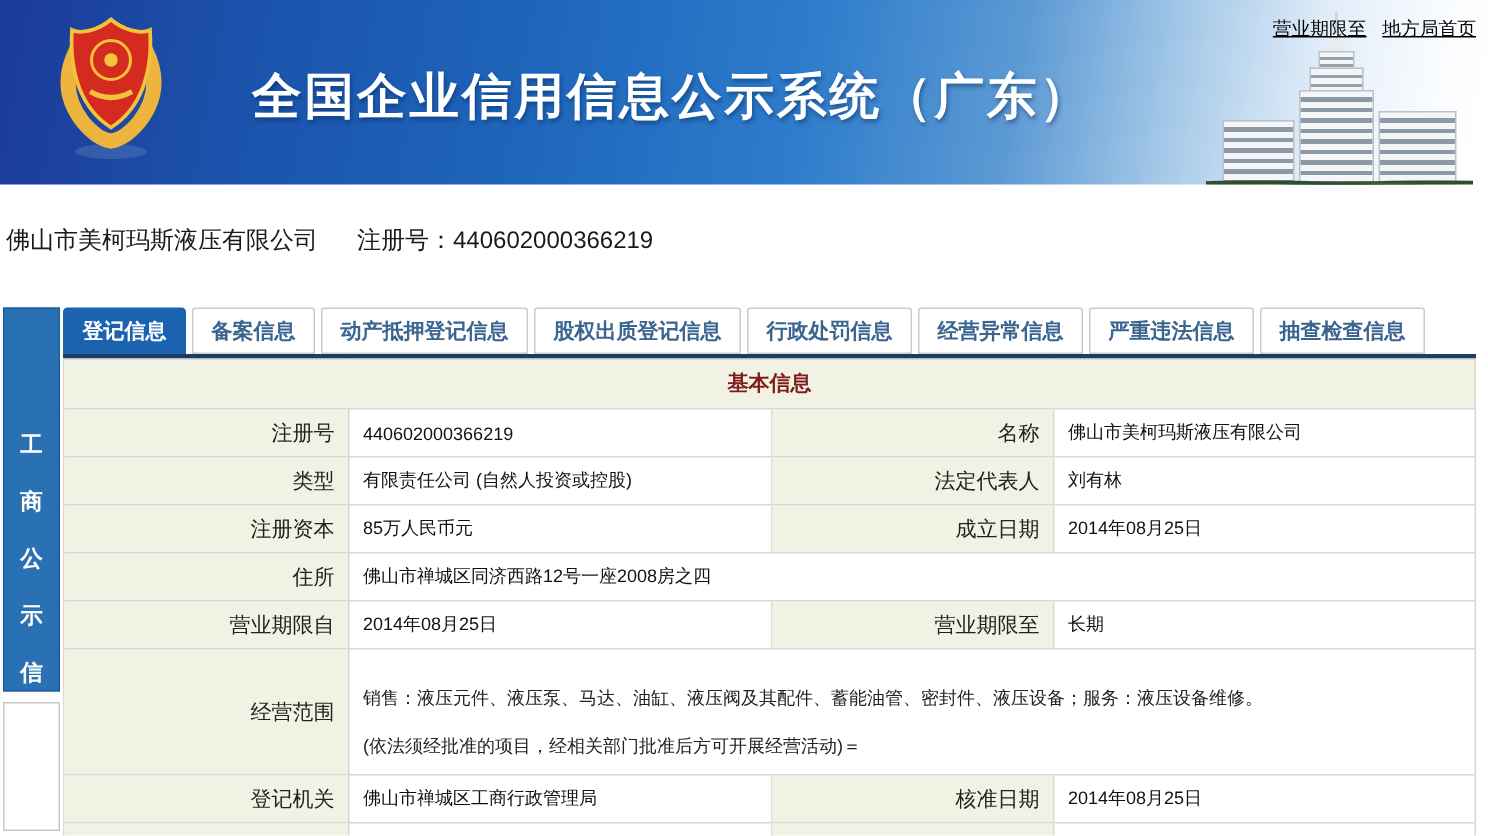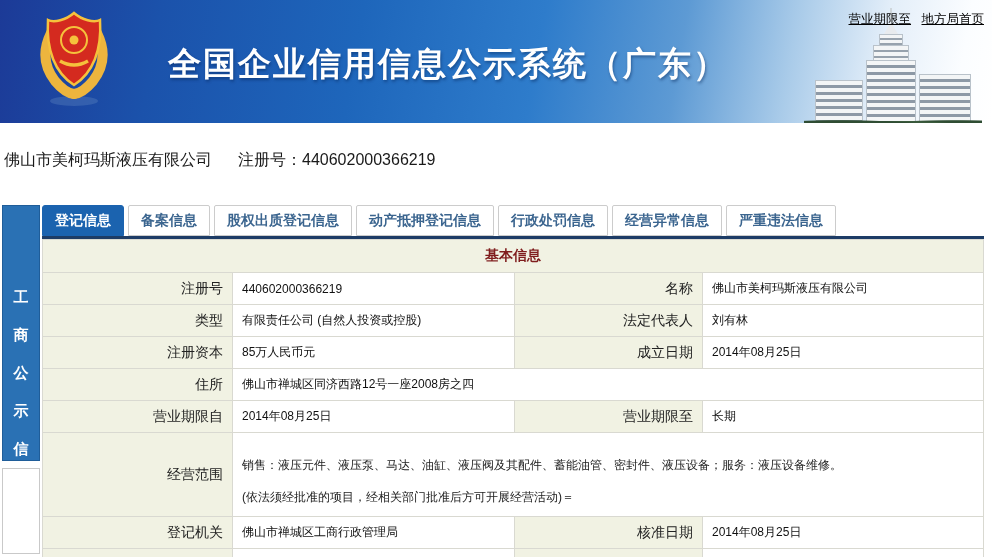--- a/index.html
+++ b/index.html
@@ -123,25 +123,26 @@
       <div class="side-tab-inner">工商公示信息</div>
     </div>
     <div class="side-rest"></div>
   </div>
 
   <div class="content">
 
     <div class="tabs">
       <div class="tab active">登记信息</div>
       <div class="tab inactive">备案信息</div>
+      <div class="tab inactive">动产抵押登记信息</div>
       <div class="tab inactive">股权出质登记信息</div>
-      <div class="tab inactive">动产抵押登记信息</div>
       <div class="tab inactive">行政处罚信息</div>
       <div class="tab inactive">经营异常信息</div>
       <div class="tab inactive">严重违法信息</div>
+      <div class="tab inactive">抽查检查信息</div>
     </div>
     <div class="tab-underline"></div>
 
     <table class="info">
       <colgroup>
           <col style="width:190px">
           <col style="width:282px">
           <col style="width:188px">
           <col>
         </colgroup>

